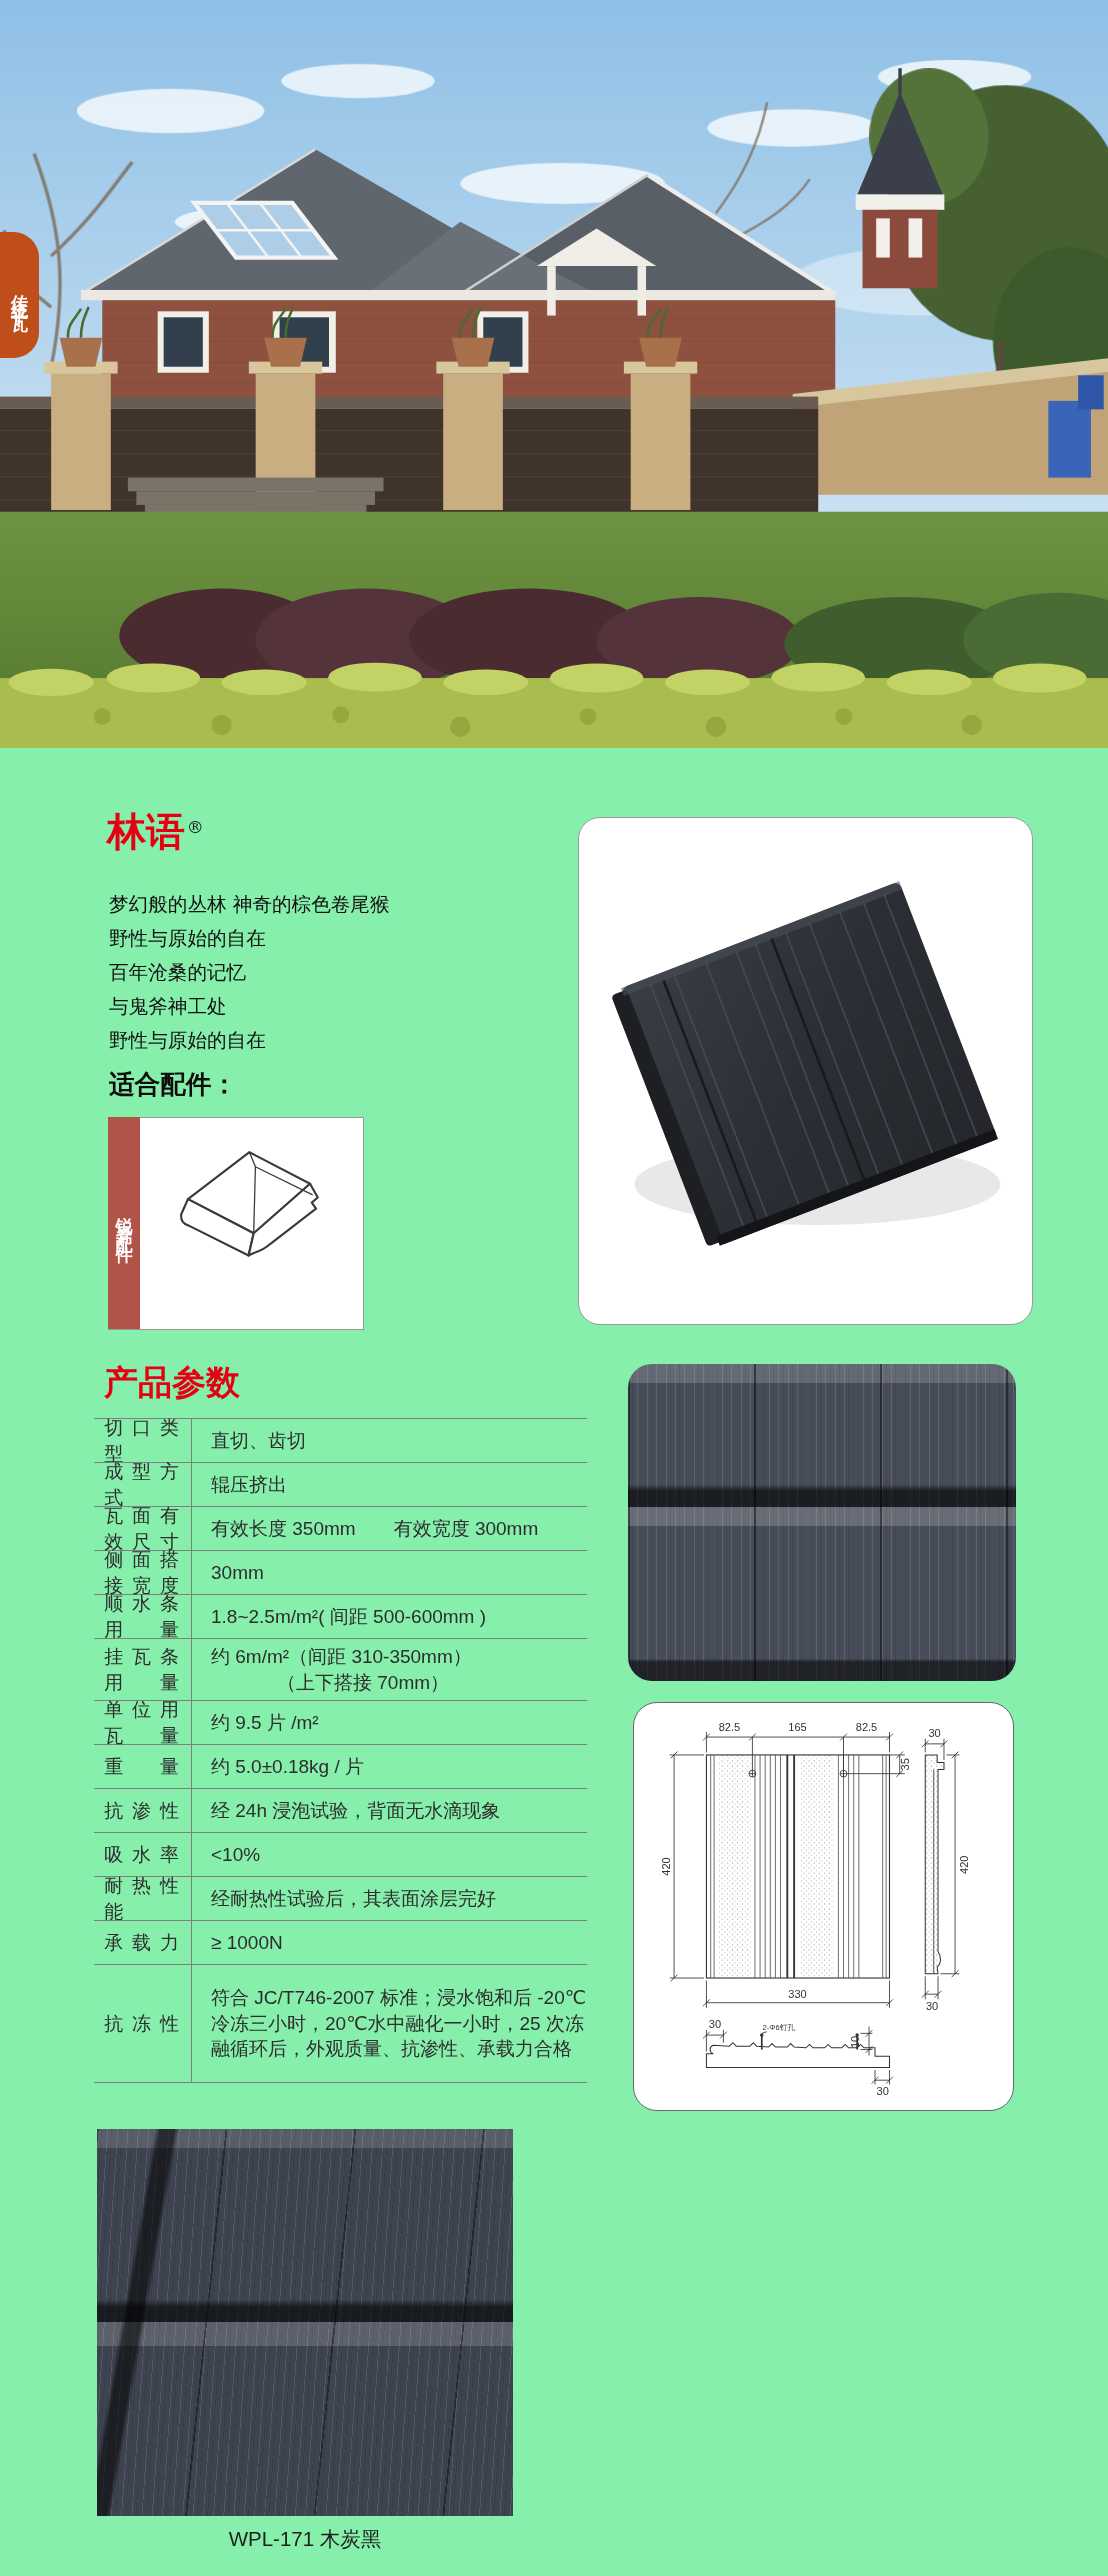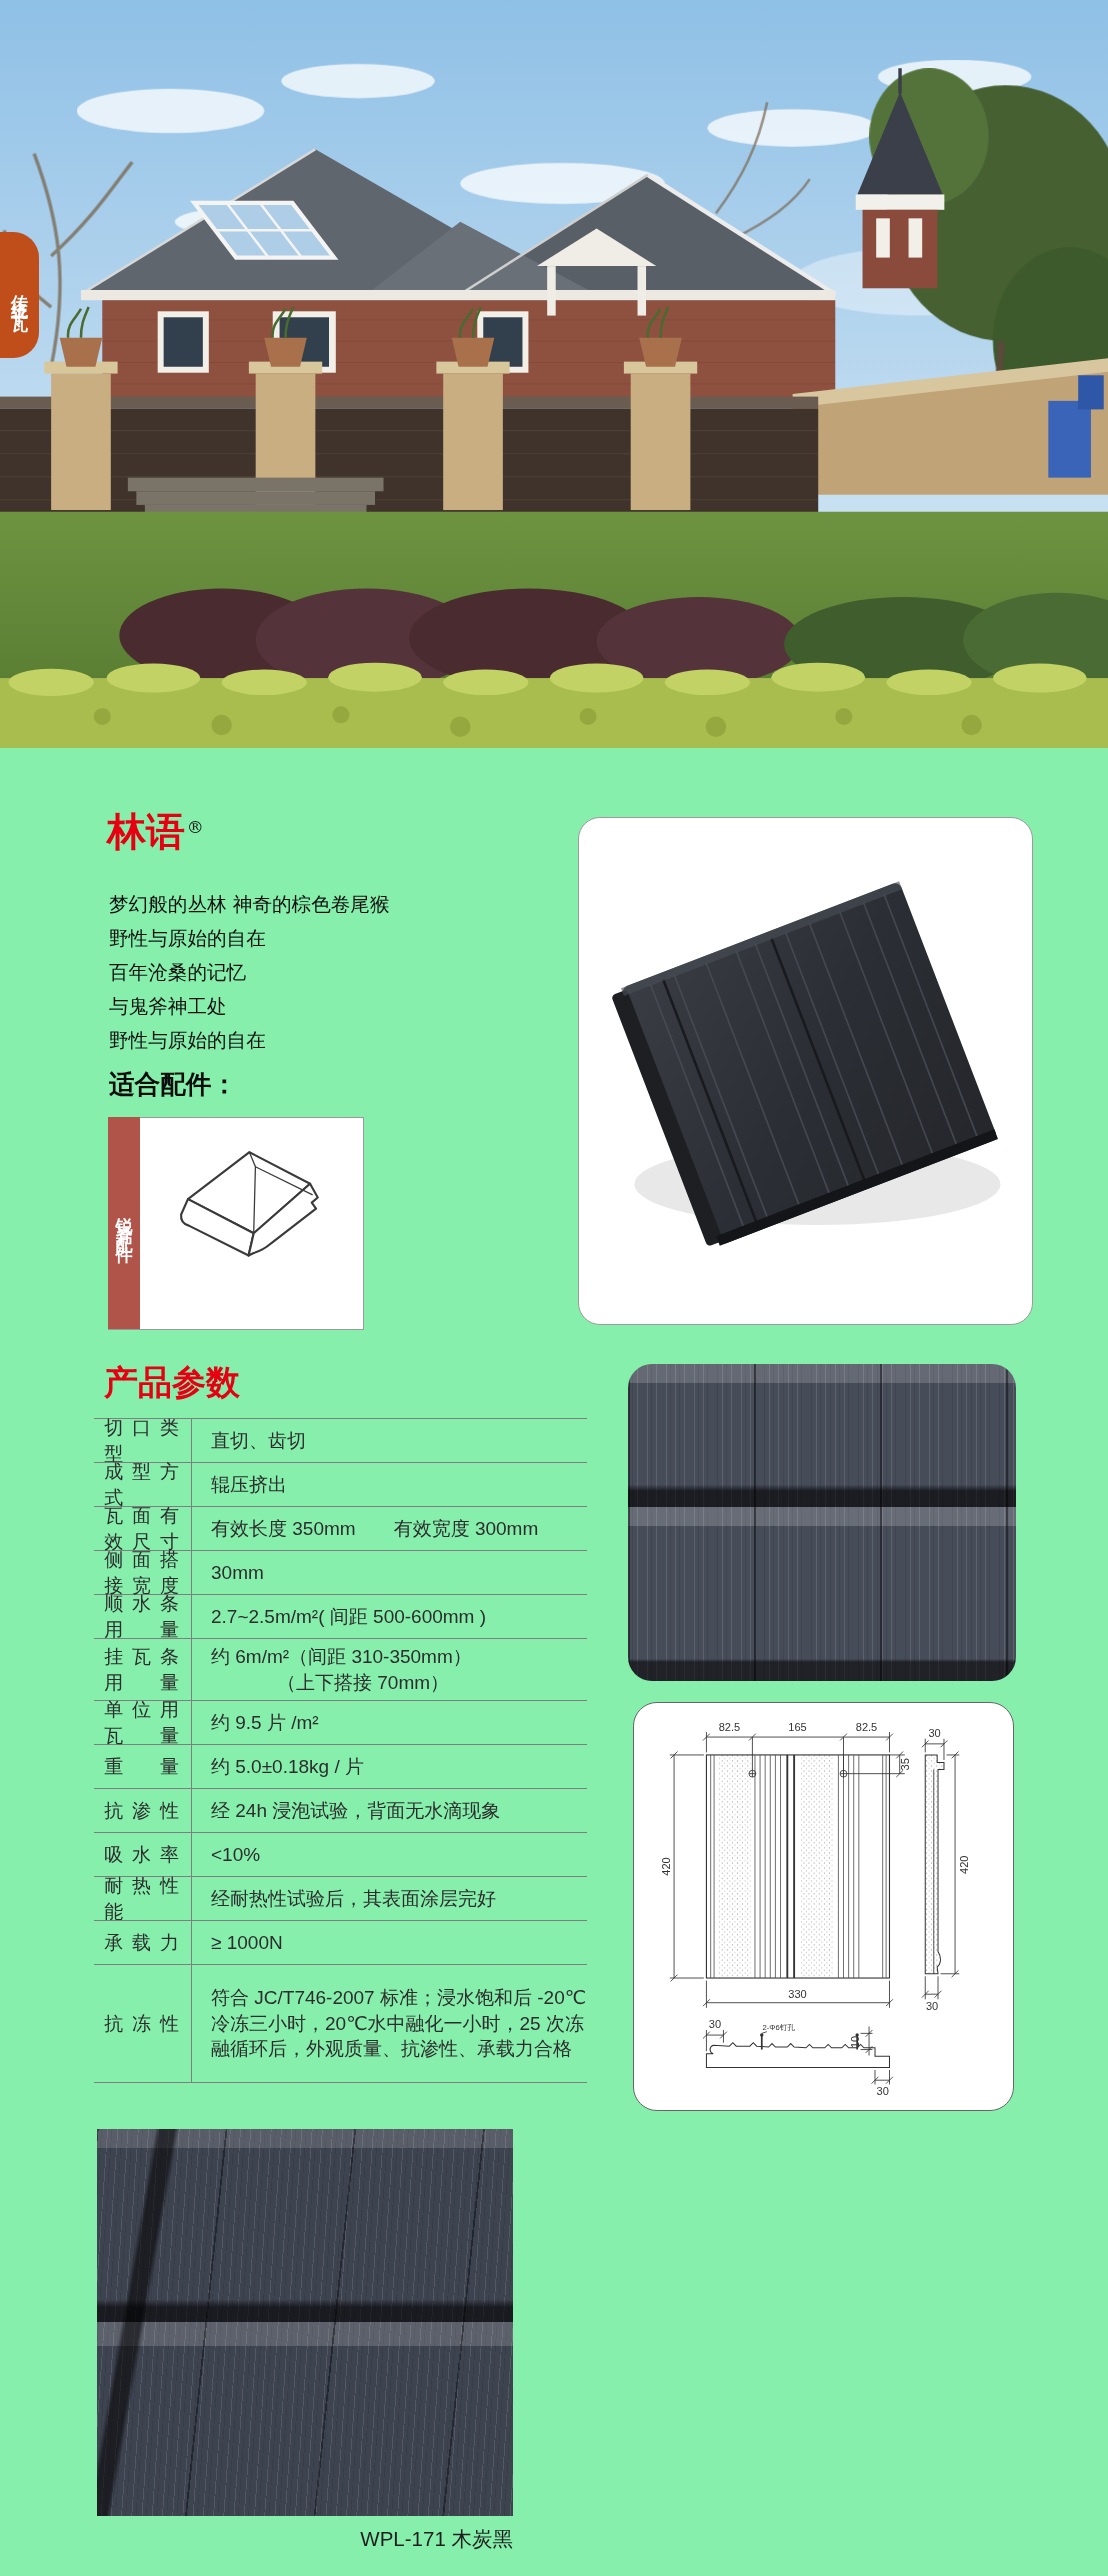--- a/index.html
+++ b/index.html
@@ -60,21 +60,21 @@
 
   #bottom-photo{left:97px;top:2129px;width:416px;height:387px;
     background-color:#3e4350;
     background-image:
       linear-gradient(100deg, rgba(0,0,0,0) 0 12%, rgba(0,0,0,0.55) 13% 16%, rgba(0,0,0,0) 17%),
       repeating-linear-gradient(96deg, rgba(0,0,0,0.40) 0 1.7px, rgba(0,0,0,0) 1.7px 128px),
       linear-gradient(180deg, rgba(255,255,255,0.14) 0 5%, rgba(255,255,255,0) 5% 44%,
         rgba(0,0,0,0.6) 46% 50%, rgba(255,255,255,0.16) 50% 56%, rgba(255,255,255,0) 56% 100%),
       repeating-linear-gradient(94deg, rgba(255,255,255,0.11) 0 0.9px, rgba(255,255,255,0) 0.9px 4.3px,
         rgba(0,0,0,0.10) 4.3px 5.1px, rgba(255,255,255,0) 5.1px 10.2px);}
-  #bottom-caption{left:97px;top:2525px;width:416px;text-align:right;font-size:20.5px;color:#1e1e1e;}
+  #bottom-caption{left:97px;top:2525px;width:416px;text-align:center;font-size:20.5px;color:#1e1e1e;}
 
   
   .dim{font-size:13px;fill:#333;font-family:"Liberation Sans","DejaVu Sans",sans-serif;}
   .dim-s{font-size:9px;fill:#333;font-family:"Liberation Sans","DejaVu Sans",sans-serif;}
 </style>
 </head>
 <body>
 
 <div id="page">
 
@@ -320,21 +320,21 @@
     <div class="row">
         <div class="cell-label">
           <span>侧面搭接宽度</span>
         </div>
         <div class="cell-value">30mm</div>
       </div>
     <div class="row">
         <div class="cell-label">
           <span>顺水条用量</span>
         </div>
-        <div class="cell-value">2.7~2.5m/m²( 间距 500-600mm )</div>
+        <div class="cell-value">1.8~2.5m/m²( 间距 500-600mm )</div>
       </div>
     <div class="row h72">
         <div class="cell-label">
           <span>挂瓦条用量</span>
         </div>
         <div class="cell-value">
           <div>约 6m/m²（间距 310-350mm）</div>
           <div class="indent">（上下搭接 70mm）</div>
         </div>
       </div>

